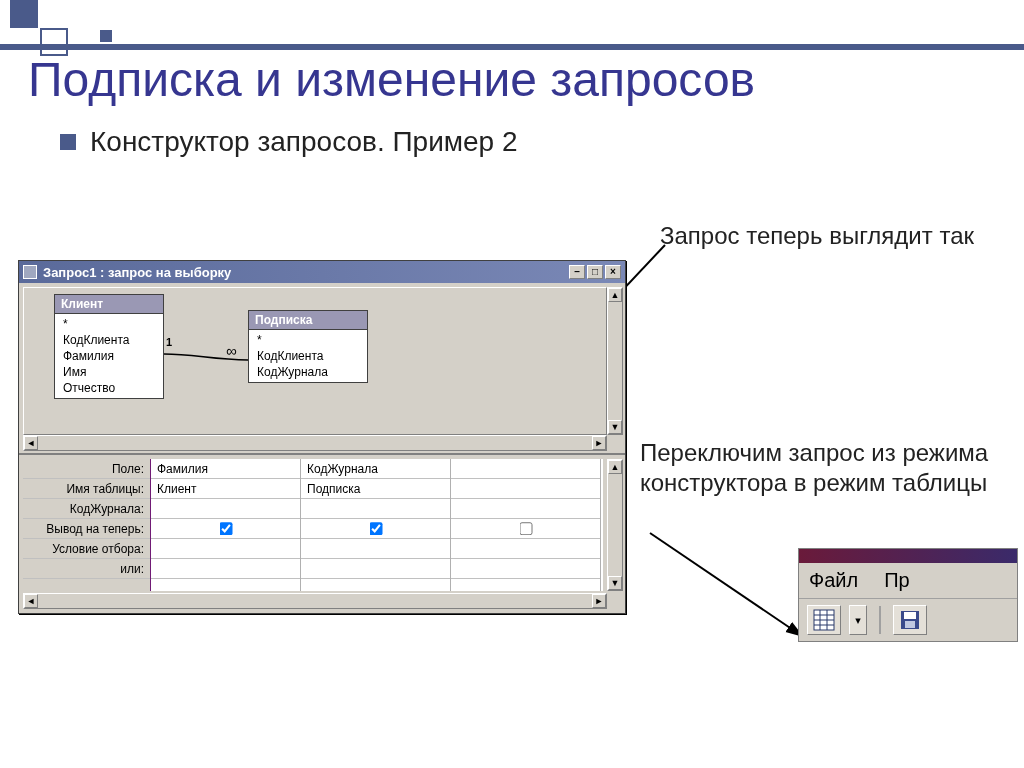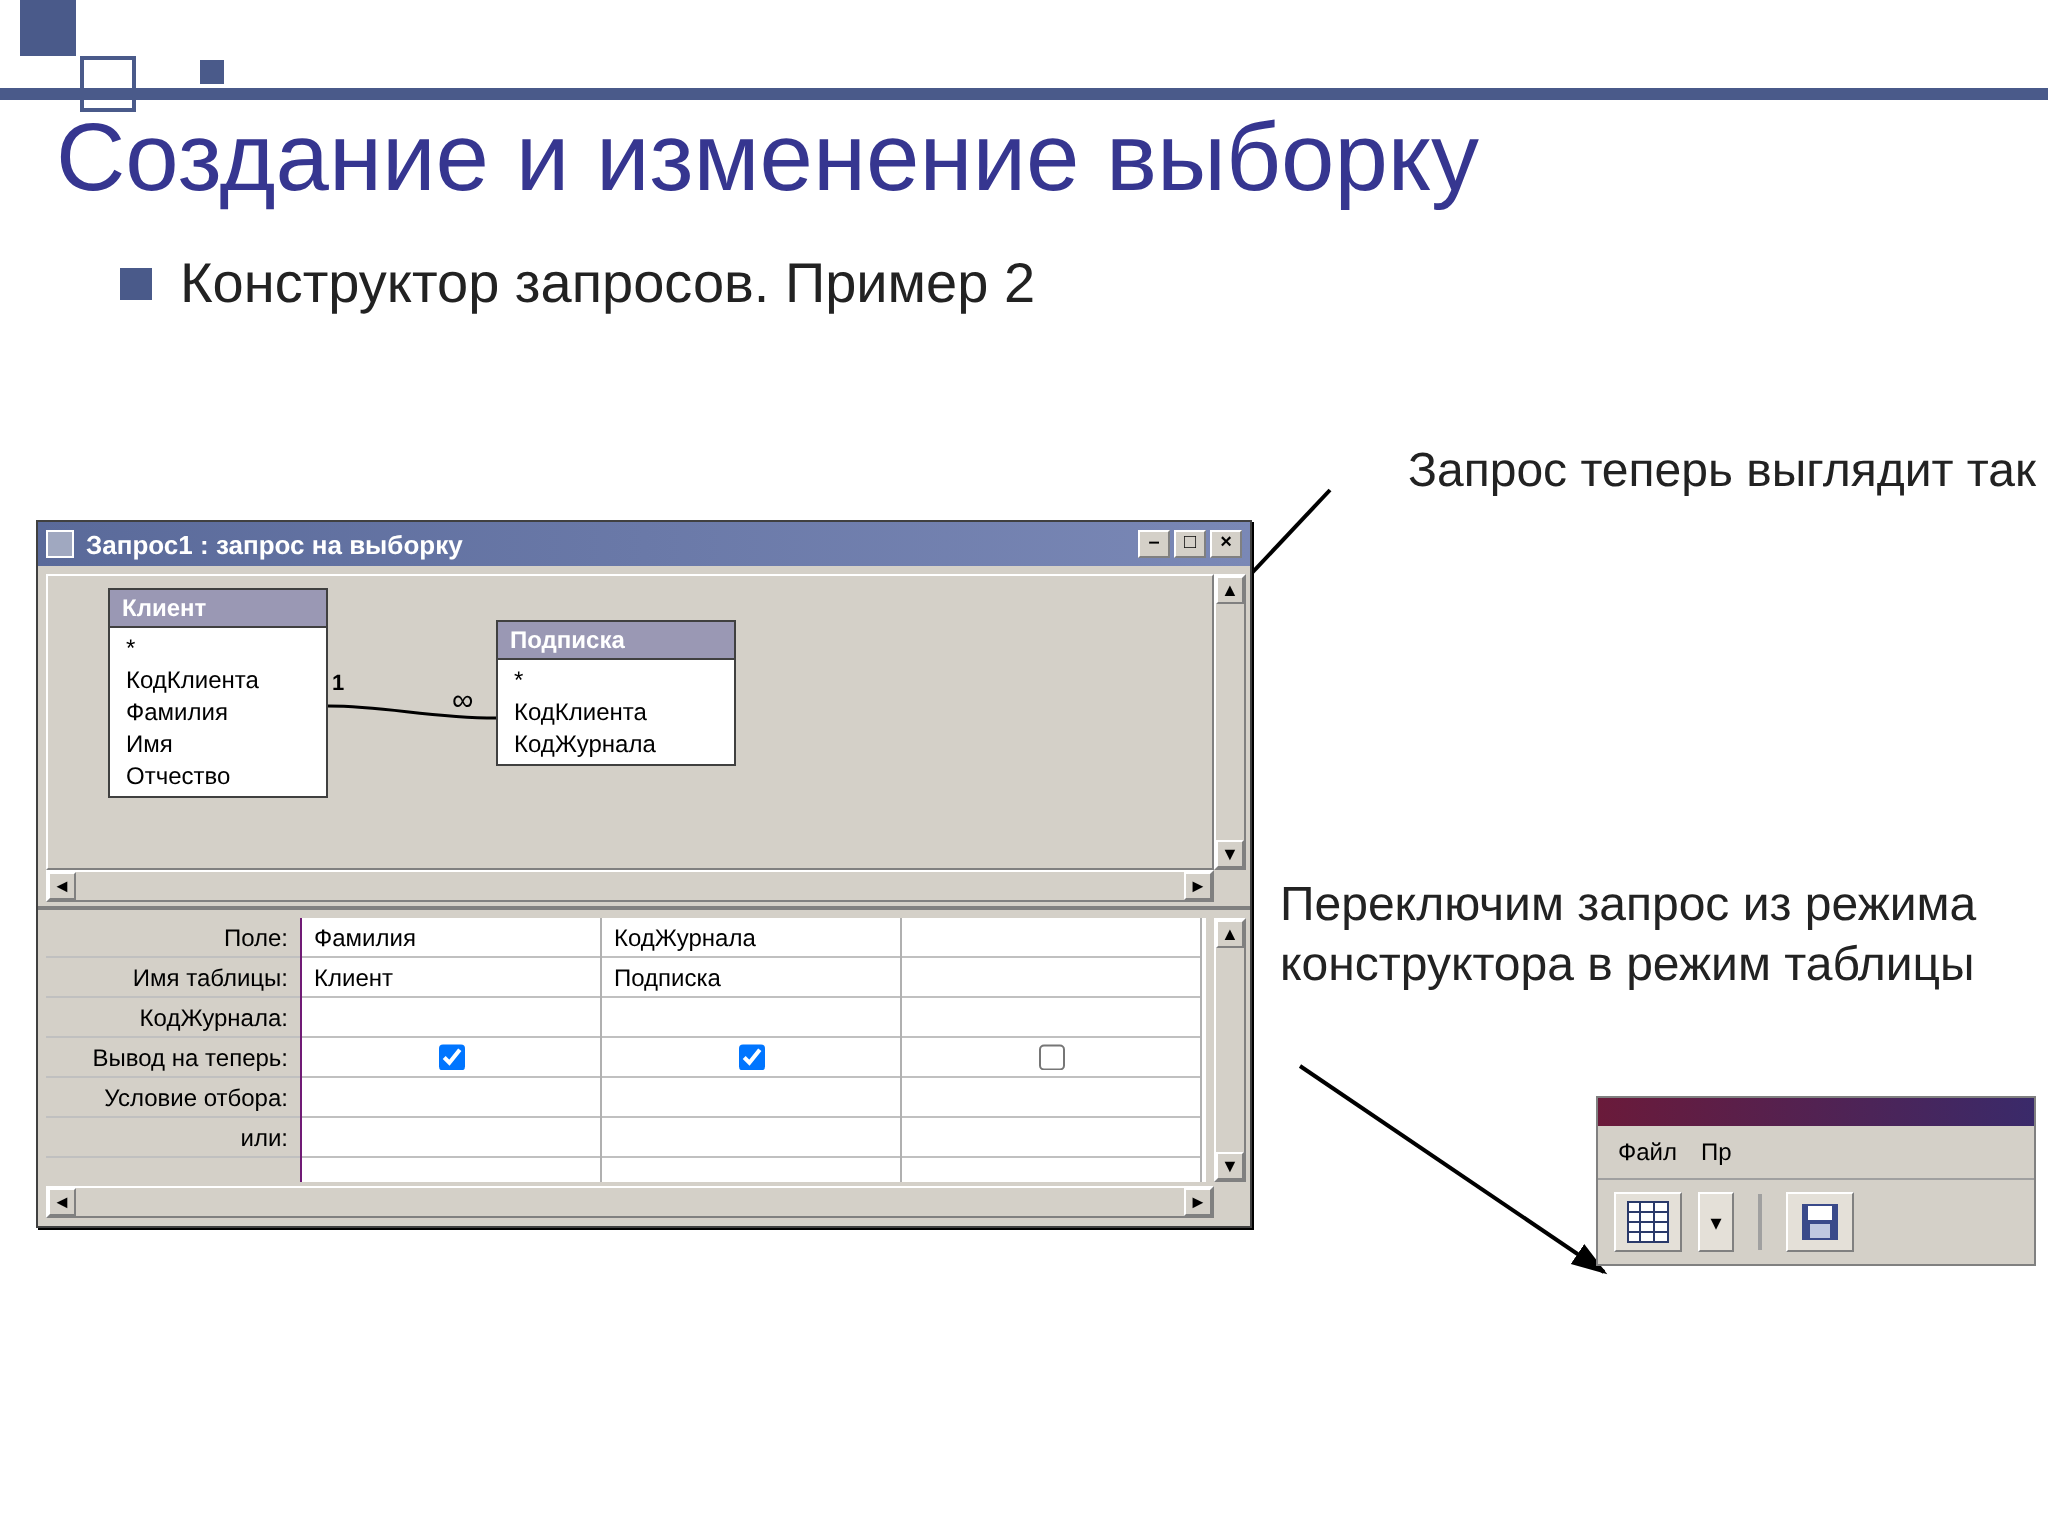--- a/index.html
+++ b/index.html
@@ -44,21 +44,20 @@
     font-size: 28px;
     color: #222;
   }
 
   .annot1 {
     position: absolute;
     left: 660px;
     top: 222px;
     font-size: 24px;
     color: #222;
-    margin-left: 44px;
   }
   .annot2 {
     position: absolute;
     left: 640px;
     top: 438px;
     width: 360px;
     font-size: 24px;
     color: #222;
     line-height: 1.25;
   }
@@ -264,23 +263,23 @@
     width: 220px;
     border: 1px solid #808080;
     background: #d4d0c8;
   }
   .toolbar-frag .top-accent {
     height: 14px;
     background: linear-gradient(90deg,#6a1a3a,#3a2a6a);
   }
   .toolbar-frag .menurow {
     display: flex;
-    font-size: 12px;
+    font-size: 20px;
     padding: 6px 10px;
-    gap: 12px;
+    gap: 26px;
     border-bottom: 1px solid #a0a0a0;
   }
   .toolbar-frag .menurow span { text-decoration: underline; text-decoration-color: transparent; }
   .toolbar-frag .btnrow {
     display: flex;
     align-items: center;
     padding: 6px 8px;
     gap: 8px;
   }
   .tf-btn {
@@ -299,21 +298,21 @@
 </head>
 <body>
 
 <div class="deco-topleft">
   <div class="sq1"></div>
     <div class="sq2"></div>
     <div class="sq3"></div>
   <div class="bar"></div>
 </div>
 
-<h1 class="page-title">Создание и изменение выборку</h1>
+<h1 class="page-title">Подписка и изменение запросов</h1>
 
 <div class="subtitle-row">
   <div class="bullet-sq"></div>
   <div class="subtitle">Конструктор запросов. Пример 2</div>
 </div>
 
 <div class="annot1">Запрос теперь выглядит так</div>
 <div class="annot2">Переключим запрос из режима конструктора в режим таблицы</div>
 
 <svg class="arrow-svg" style="left:460px; top:240px; width:220px; height:220px;">

